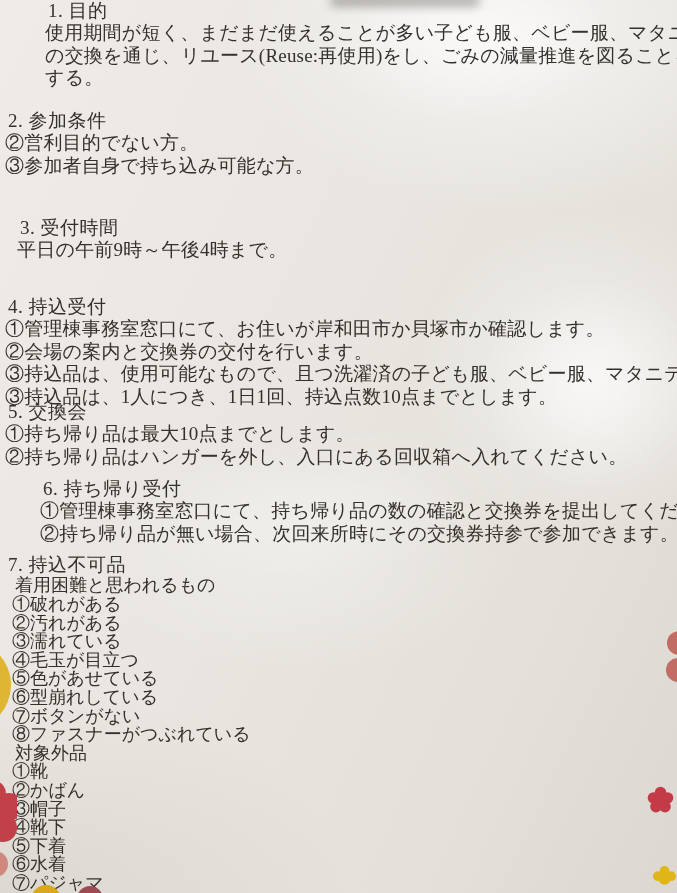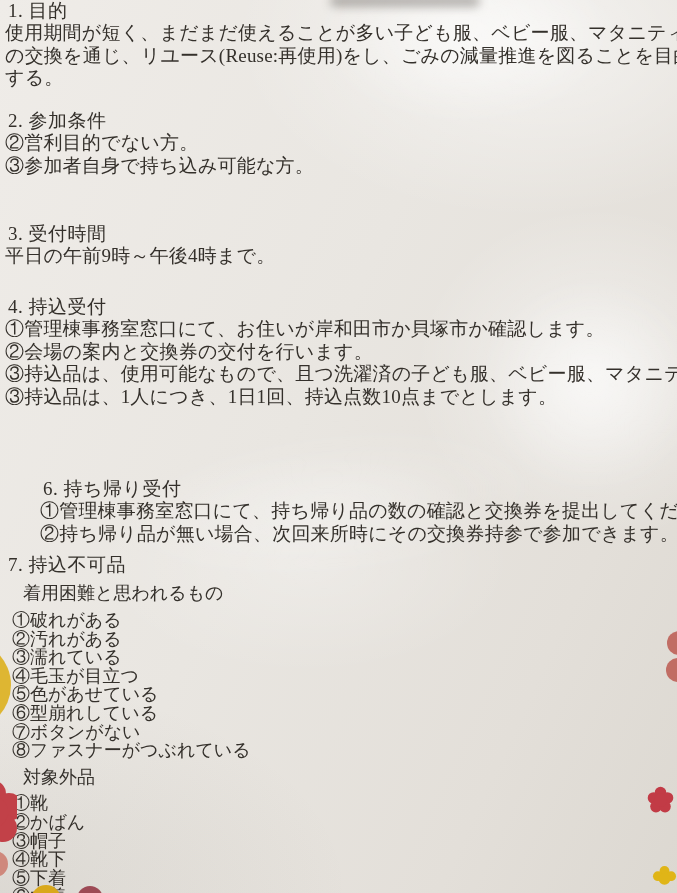--- a/index.html
+++ b/index.html
@@ -30,23 +30,23 @@
     background: radial-gradient(ellipse at center, rgba(255,255,255,0.60), rgba(255,255,255,0) 65%); }
   .glare-2 { left: 470px; top: 270px; width: 240px; height: 230px;
     background: radial-gradient(ellipse at center, rgba(255,255,255,0.55), rgba(255,255,255,0) 65%); }
   .glare-3 { left: 120px; top: 440px; width: 420px; height: 130px; transform: rotate(-6deg);
     background: radial-gradient(ellipse at center, rgba(255,255,255,0.28), rgba(255,255,255,0) 70%); }
   .smudge-top {
     position: absolute; left: 330px; top: -5px; width: 150px; height: 12px;
     background: rgba(60,55,48,0.35); filter: blur(5px); border-radius: 6px;
   }
   section { position: absolute; left: 0; right: 0; }
-  .s1 { top: 0; }
+  .s1 { top: 0; padding-left: 40px; }
   .s2 { top: 110px; }
-  .s3 { top: 223px; }
+  .s3 { top: 217px; padding-left: 12px; }
   .s4 { top: 296px; }
   .s5 { top: 401px; }
   .s6 { top: 478px; padding-left: 35px; }
   .s7 { top: 554px; }
   h2 {
     margin: 0;
     font-size: 19px;
     font-weight: normal;
     line-height: 22.4px;
     padding-left: 8px;
@@ -54,21 +54,21 @@
   }
   p.line {
     margin: 0;
     font-size: 19px;
     line-height: 22.4px;
     padding-left: 5px;
     white-space: nowrap;
     letter-spacing: 0.2px;
   }
   .s7 .sub-label {
-    margin: 8px;
+    margin: 0;
     font-size: 18px;
     line-height: 18.6px;
     padding-left: 15px;
     white-space: nowrap;
   }
   .s7 p.item {
     margin: 0;
     font-size: 18px;
     line-height: 18.6px;
     padding-left: 12px;
@@ -105,20 +105,25 @@
   </section>
 
   <section class="s4">
     <h2>4. 持込受付</h2>
     <p class="line">①管理棟事務室窓口にて、お住いが岸和田市か貝塚市か確認します。</p>
     <p class="line">②会場の案内と交換券の交付を行います。</p>
     <p class="line">③持込品は、使用可能なもので、且つ洗濯済の子ども服、ベビー服、マタニティ</p>
     <p class="line">③持込品は、1人につき、1日1回、持込点数10点までとします。</p>
   </section>
 
+  <section class="s5">
+    <h2>5. 交換会</h2>
+    <p class="line">①持ち帰り品は最大10点までとします。</p>
+    <p class="line">②持ち帰り品はハンガーを外し、入口にある回収箱へ入れてください。</p>
+  </section>
 
   <section class="s6">
     <h2>6. 持ち帰り受付</h2>
     <p class="line">①管理棟事務室窓口にて、持ち帰り品の数の確認と交換券を提出してください。</p>
     <p class="line">②持ち帰り品が無い場合、次回来所時にその交換券持参で参加できます。</p>
   </section>
 
   <section class="s7">
     <h2>7. 持込不可品</h2>
     <p class="sub-label">着用困難と思われるもの</p>

